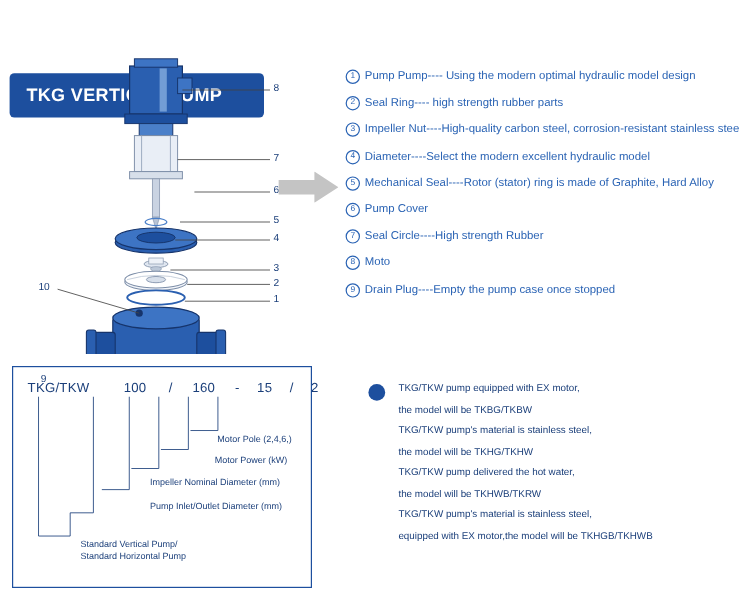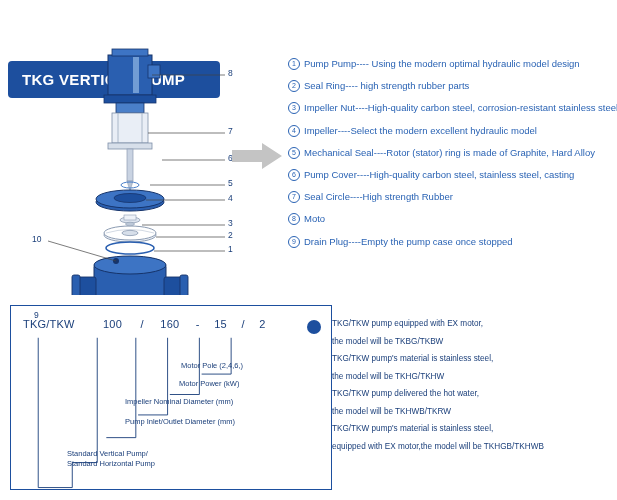--- a/index.html
+++ b/index.html
@@ -42,21 +42,21 @@
   .legend .num{
     display:inline-block; width:12px; height:12px; margin-right:4px;
     border:1px solid #2a63b4; border-radius:50%;
     font-size:7px; line-height:10px; text-align:center; color:#2a63b4;
     flex:0 0 auto;
   }
   .legend .lbl{ color:#2a63b4; }
   .legend .dsc{ color:#2a63b4; }
   
   .modelbox{
-    position:absolute; left:10px; top:305px; width:322px; height:185px;
+    position:absolute; left:10px; top:305px; width:250px; height:185px;
     border:1px solid #1d4f9e;
   }
   .code-line{
     position:absolute; left:12px; top:12px;
     font-size:11px; color:#1b3f7a; letter-spacing:.2px; white-space:nowrap;
   }
   .code-line span{ display:inline-block; }
   .leaders{ position:absolute; inset:0; }
   .mlabel{
     position:absolute; font-size:7.5px; color:#1b3f7a; white-space:nowrap;
@@ -176,32 +176,31 @@
     <span class="lbl">Seal Ring</span>
     <span class="dsc">---- high strength rubber parts</span>
   </div>
   <div class="row">
     <span class="num">3</span>
     <span class="lbl">Impeller Nut</span>
     <span class="dsc">----High-quality carbon steel, corrosion-resistant stainless steel</span>
   </div>
   <div class="row">
     <span class="num">4</span>
-    <span class="lbl">Impeller</span>
+    <span class="lbl">Diameter</span>
     <span class="dsc">----Select the modern excellent hydraulic model</span>
   </div>
   <div class="row">
     <span class="num">5</span>
     <span class="lbl">Mechanical Seal</span>
     <span class="dsc">----Rotor (stator) ring is made of Graphite, Hard Alloy</span>
   </div>
   <div class="row">
     <span class="num">6</span>
     <span class="lbl">Pump Cover</span>
-    <span class="dsc">----High-quality carbon steel, stainless steel, casting</span>
   </div>
   <div class="row">
     <span class="num">7</span>
     <span class="lbl">Seal Circle</span>
     <span class="dsc">----High strength Rubber</span>
   </div>
   <div class="row">
     <span class="num">8</span>
     <span class="lbl">Moto</span>
   </div>

